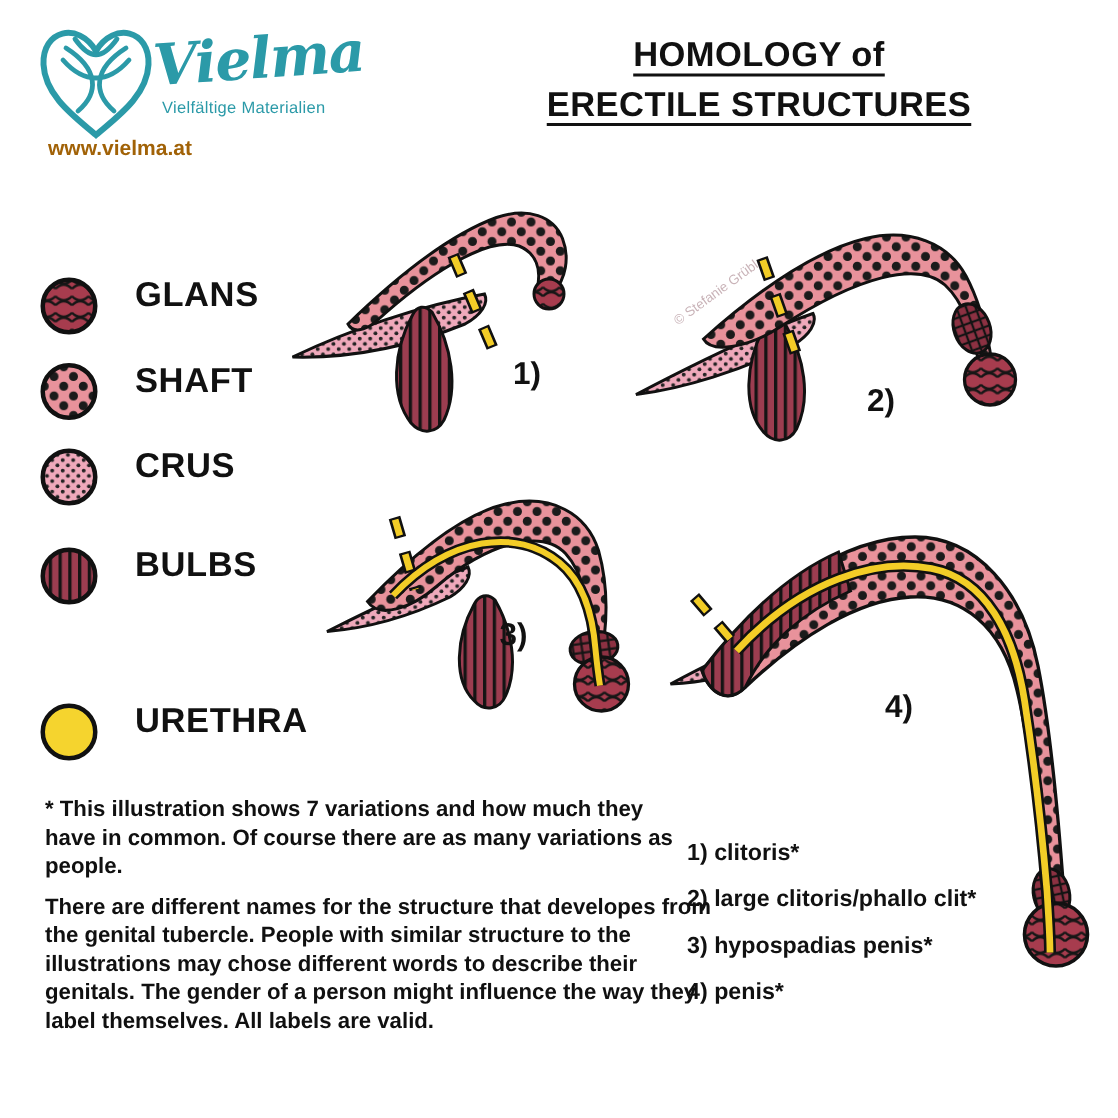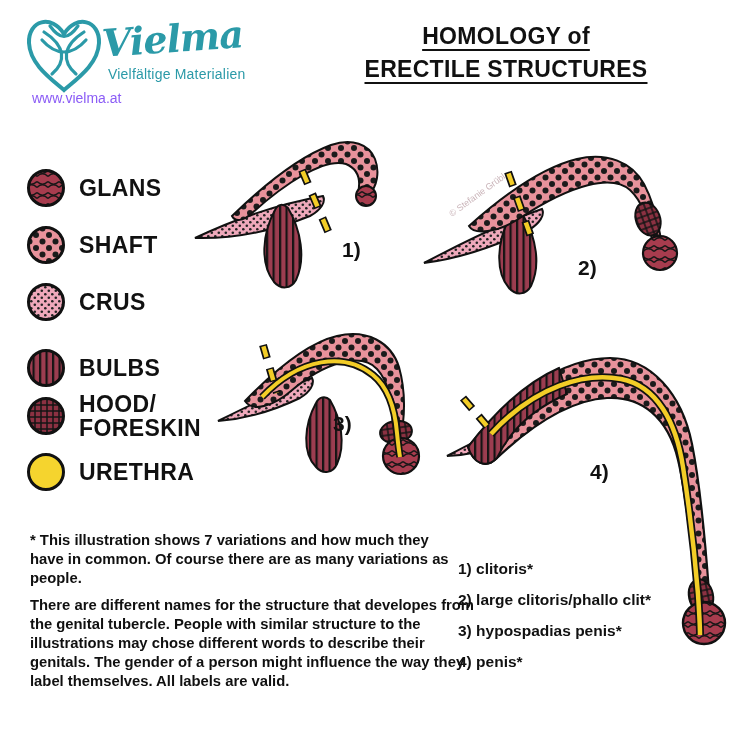--- a/index.html
+++ b/index.html
@@ -2,29 +2,29 @@
 <html><head>
 <meta charset="utf-8">
 <style>
   html,body{margin:0;padding:0;background:#fff;}
   .canvas{position:relative;width:745px;height:745px;background:#ffffff;overflow:hidden;
           font-family:"Liberation Sans",sans-serif;color:#111;}
   .abs{position:absolute;}
   
   .brand-script{position:absolute;left:102px;top:16px;font-family:"DejaVu Serif",serif;
     font-style:italic;font-weight:bold;font-size:38px;color:#2b9aa8;transform:rotate(-4deg);letter-spacing:-1px;}
-  .brand-tagline{position:absolute;left:108px;top:66px;font-size:14px;color:#2b9aa8;letter-spacing:.2px;}
-  .brand-url{position:absolute;left:32px;top:90px;font-size:14px;font-weight:400;color:#8b5cf6;}
+  .brand-tagline{position:absolute;left:108px;top:66px;font-size:11px;color:#2b9aa8;letter-spacing:.2px;}
+  .brand-url{position:absolute;left:32px;top:90px;font-size:14px;font-weight:700;color:#a16207;}
   
   .title{position:absolute;left:338px;top:20px;width:336px;text-align:center;
     font-size:23px;font-weight:800;line-height:1.45;letter-spacing:.3px;}
   .title span{text-decoration:underline;text-underline-offset:5px;text-decoration-thickness:2px;margin-top:14px;}
   
   .legend{position:absolute;left:26px;top:168px;width:230px;height:330px;}
-  .legend-item{position:absolute;display:flex;align-items:center;gap:13px;}
+  .legend-item{position:absolute;display:flex;align-items:flex-start;gap:24px;margin-top:16px;}
   .legend-label{font-size:23px;font-weight:700;letter-spacing:.4px;white-space:pre-line;line-height:1.05;}
   
   .fig{position:absolute;pointer-events:none;}
   .fig-number{position:absolute;font-size:21px;font-weight:700;color:#111;}
   
   .note{position:absolute;font-size:14.8px;font-weight:700;line-height:1.28;color:#101010;}
   .caption-list{position:absolute;left:458px;top:560px;font-size:15.5px;font-weight:600;}
   .caption-item{margin-bottom:13px;}
   .footer{position:absolute;top:706px;right:10px;font-size:13.5px;color:#98999b;}
 </style>
@@ -97,27 +97,20 @@
           <circle cx="20" cy="20" r="17.5" fill="url(#pat-crus)" stroke="#111" stroke-width="3"></circle>
         </svg>
       <span class="legend-label">CRUS</span>
     </div>
     <div class="legend-item" style="top:180px">
       <svg width="40" height="40">
           <circle cx="20" cy="20" r="17.5" fill="url(#pat-bulbs)" stroke="#111" stroke-width="3"></circle>
         </svg>
       <span class="legend-label">BULBS</span>
     </div>
-    <div class="legend-item" style="top:224px">
-      <svg width="40" height="40">
-          <circle cx="20" cy="20" r="17.5" fill="url(#pat-hood)" stroke="#111" stroke-width="3"></circle>
-        </svg>
-      <span class="legend-label">HOOD/
-FORESKIN</span>
-    </div>
     <div class="legend-item" style="top:284px">
       <svg width="40" height="40">
           <circle cx="20" cy="20" r="17.5" fill="#f5d42e" stroke="#111" stroke-width="3"></circle>
         </svg>
       <span class="legend-label">URETHRA</span>
     </div>
   </div>
 
   <svg class="fig" style="left:175px;top:112px" width="230" height="185" viewBox="0 0 230 185">
     <path d="M20 126 C58 108 104 92 148 84 C151 90 146 98 135 104 C98 119 58 127 20 126 Z" fill="url(#pat-crus)" stroke="#111" stroke-width="2"></path>

